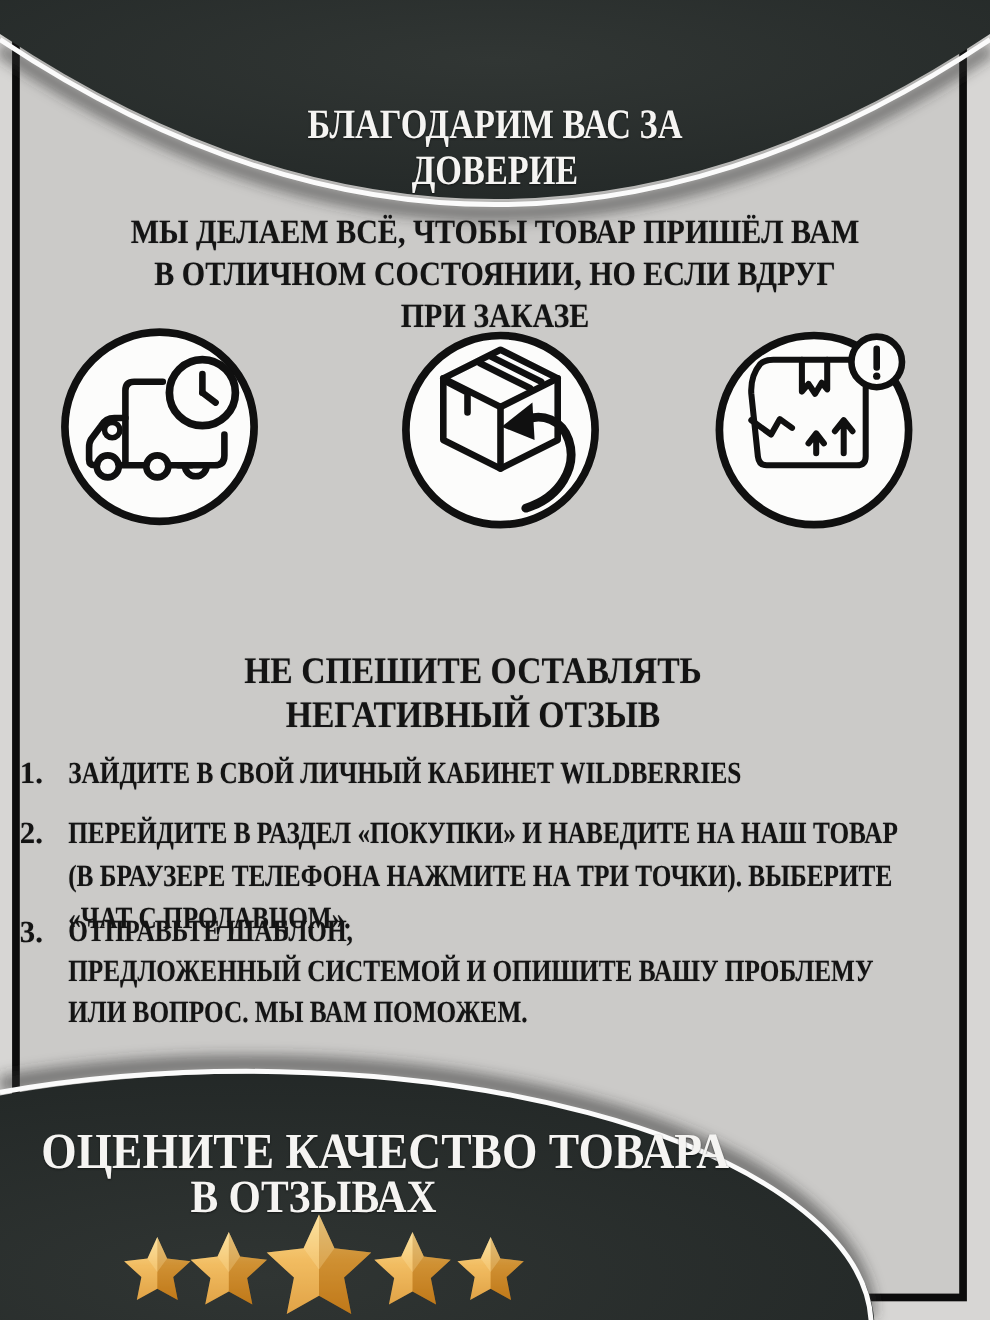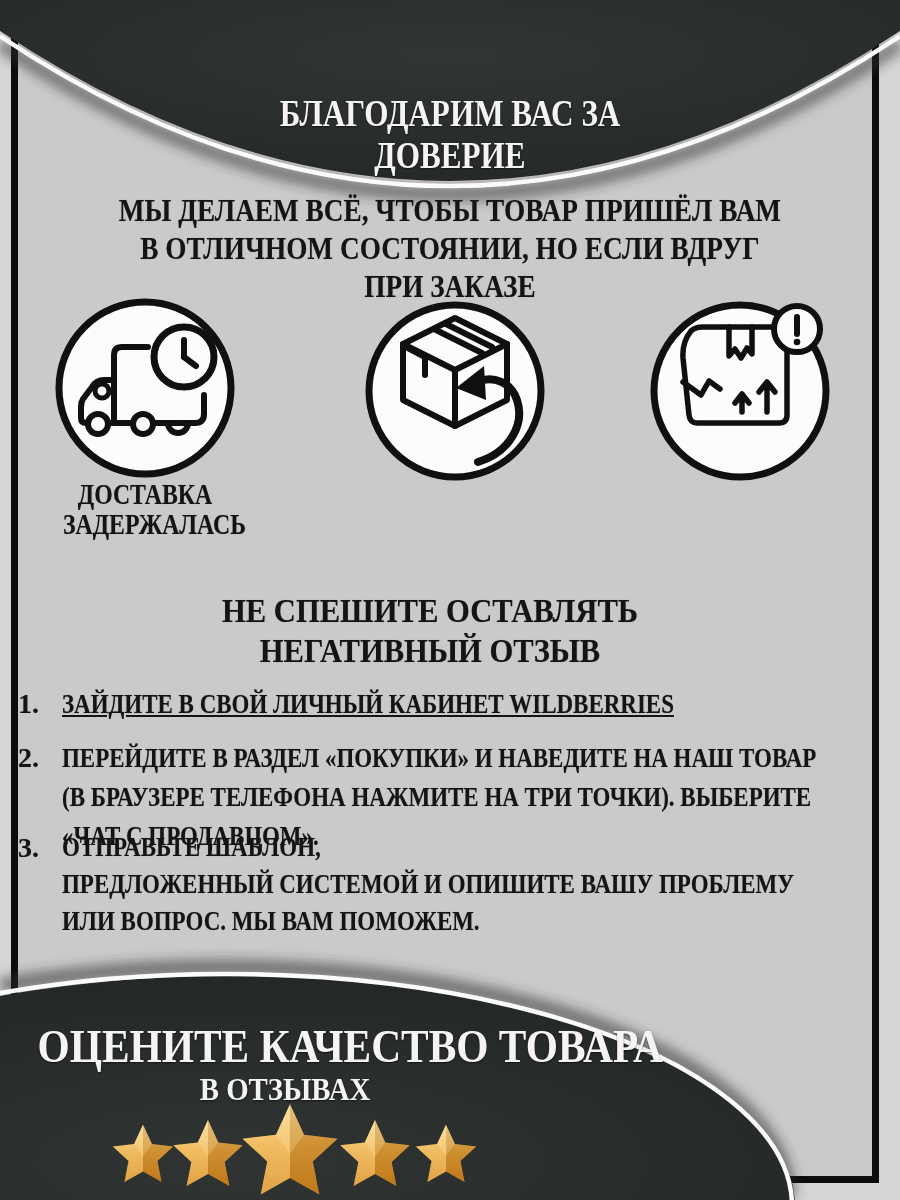--- a/index.html
+++ b/index.html
@@ -32,21 +32,21 @@
   .icon-svg{position:absolute;width:190px;height:190px;}
   .icon-label{position:absolute;top:479px;font-size:29px;line-height:30px;text-align:center;}
 
   .warn{top:591px;font-size:34px;line-height:40px;}
 
   .step-num{position:absolute;left:18px;font-size:28px;line-height:39px;}
   .step-text{position:absolute;left:62px;font-size:28px;line-height:39px;text-align:left;}
   .lh37{line-height:37px;}
 
   .ftr-line1{top:1026px;left:10px;width:550px;text-align:center;font-size:46px;line-height:42px;}
-  .ftr-line2{top:1068px;left:10px;width:550px;text-align:center;font-size:32px;line-height:42px;}
+  .ftr-line2{top:1068px;left:10px;width:550px;text-align:center;font-size:42px;line-height:42px;}
   .stars{position:absolute;left:88px;top:1100px;width:420px;height:100px;}
 </style>
 </head>
 <body>
 
 <div class="page">
 
   <div class="inner-frame"></div>
 
   <svg class="curves" viewBox="0 0 900 1200">
@@ -100,24 +100,20 @@
       <circle cx="52" cy="98" r="7" stroke-width="5"></circle>
     </g>
     <circle cx="48" cy="131" r="10" fill="#fcfcfb" stroke="#101010" stroke-width="6"></circle>
     <circle cx="93" cy="131" r="10" fill="#fcfcfb" stroke="#101010" stroke-width="6"></circle>
     <circle cx="134" cy="64" r="30" fill="#fcfcfb" stroke="#101010" stroke-width="7"></circle>
     <g fill="none" stroke="#101010" stroke-width="6" stroke-linecap="round">
       <path d="M134,64 V47"></path>
       <path d="M134,64 L146,73"></path>
     </g>
   </svg>
-  <div class="icon-label dark-text" style="left:45px;width:200px;">
-    <span class="ln cond">ДОСТАВКА</span>
-    <span class="ln cond">ЗАДЕРЖАЛАСЬ</span>
-  </div>
 
   <svg class="icon-svg" style="left:360px;top:296px;" viewBox="0 0 190 190">
     <circle cx="95" cy="95" r="86" fill="#fcfcfb" stroke="#101010" stroke-width="7"></circle>
     <g fill="none" stroke="#101010" stroke-width="6" stroke-linecap="round" stroke-linejoin="round">
       <path d="M95,22 L147,48 L95,74 L43,48 Z"></path>
       <path d="M43,48 V104 L95,130 L147,104 V48"></path>
       <path d="M95,74 V130"></path>
       <path d="M86,28 L132,51"></path>
       <path d="M76,34 L122,57"></path>
       <path d="M44,50 L65,61 V79"></path>
@@ -139,21 +135,21 @@
     <path d="M152,21 V38" fill="none" stroke="#101010" stroke-width="6" stroke-linecap="round"></path>
     <circle cx="152" cy="46" r="3.3" fill="#101010"></circle>
   </svg>
 
   <div class="abs center warn dark-text" style="left:-20px;">
     <span class="ln" style="transform:scaleX(0.9);">НЕ СПЕШИТЕ ОСТАВЛЯТЬ</span>
     <span class="ln" style="transform:scaleX(0.9);">НЕГАТИВНЫЙ ОТЗЫВ</span>
   </div>
 
   <div class="step-num dark-text" style="top:684px;">1.</div>
-  <div class="step-text dark-text" style="top:684px;text-decoration:underline;">
+  <div class="step-text dark-text" style="top:684px;">
     <span class="ln condL">ЗАЙДИТЕ В СВОЙ ЛИЧНЫЙ КАБИНЕТ  WILDBERRIES</span>
   </div>
 
   <div class="step-num dark-text" style="top:738px;">2.</div>
   <div class="step-text dark-text" style="top:738px;">
     <span class="ln condL">ПЕРЕЙДИТЕ В РАЗДЕЛ «ПОКУПКИ» И НАВЕДИТЕ НА НАШ ТОВАР</span>
     <span class="ln condL">(В БРАУЗЕРЕ ТЕЛЕФОНА НАЖМИТЕ НА ТРИ ТОЧКИ). ВЫБЕРИТЕ</span>
     <span class="ln condL">«ЧАТ С ПРОДАВЦОМ».</span>
   </div>
 

